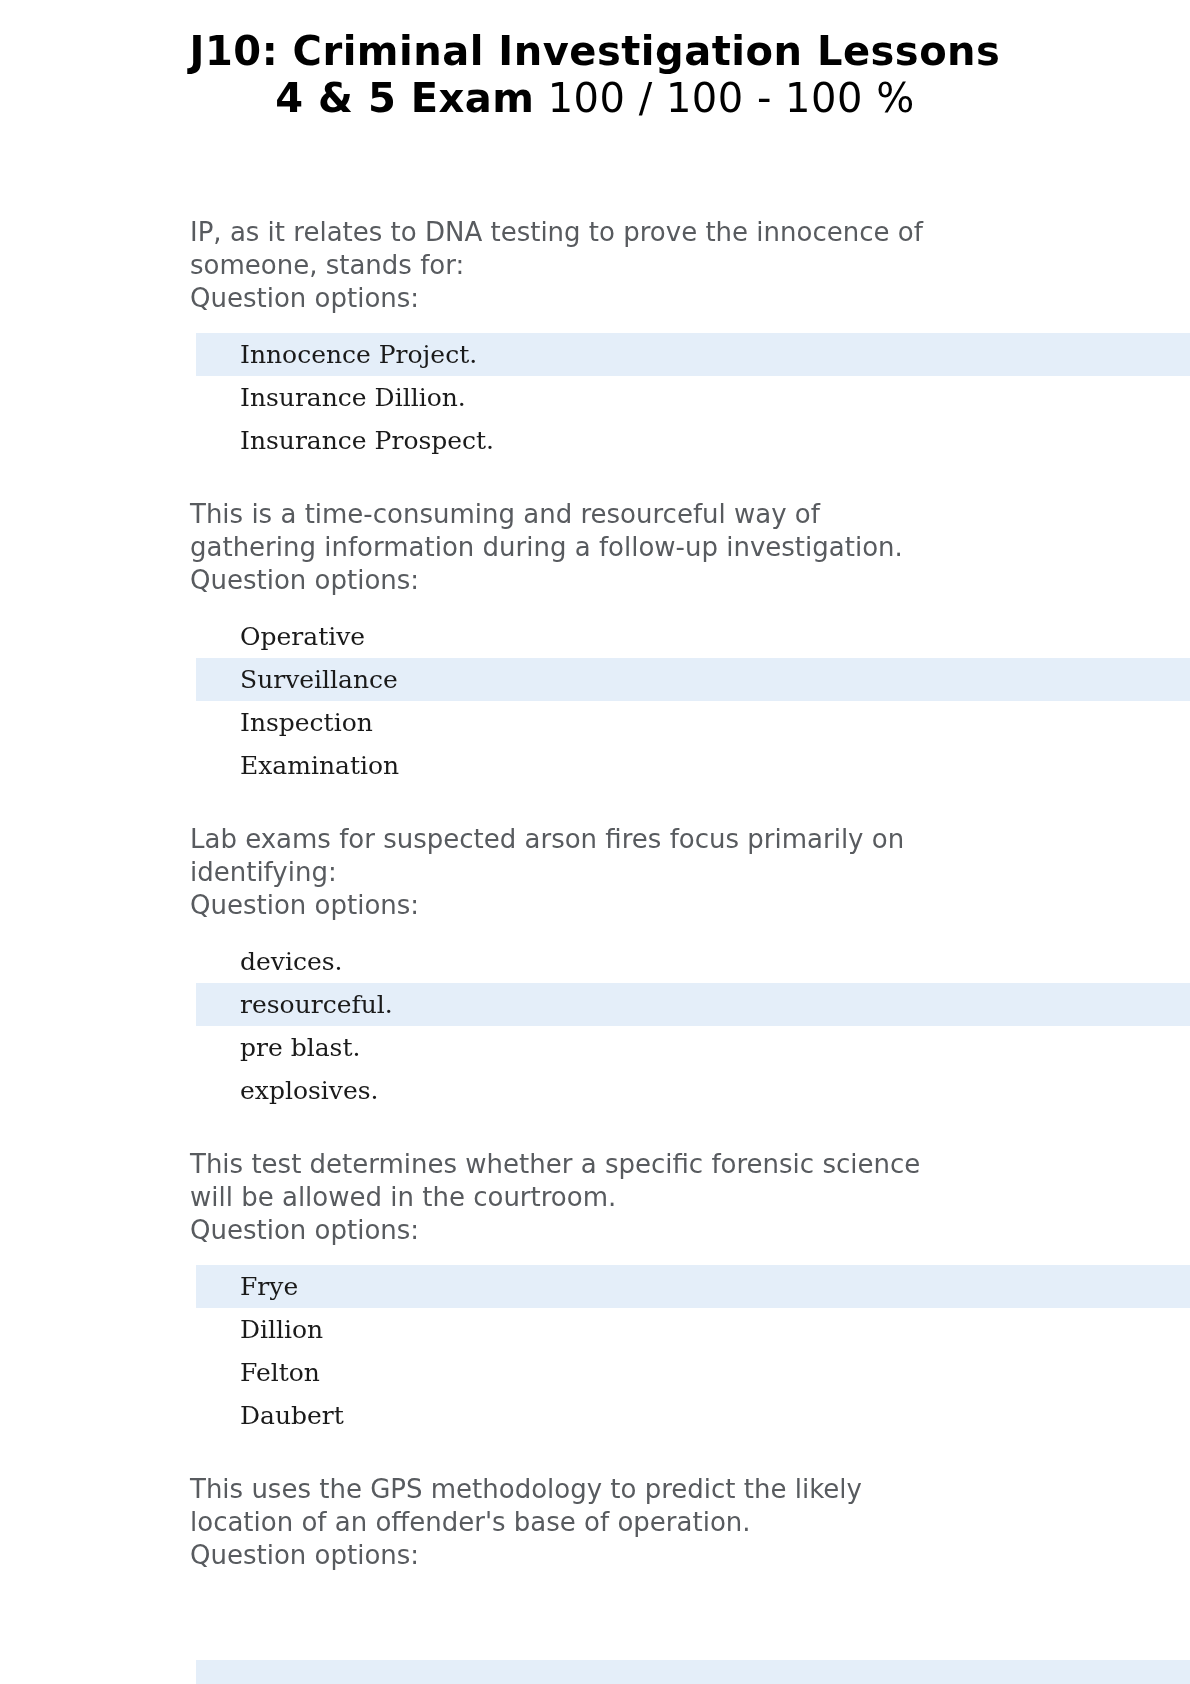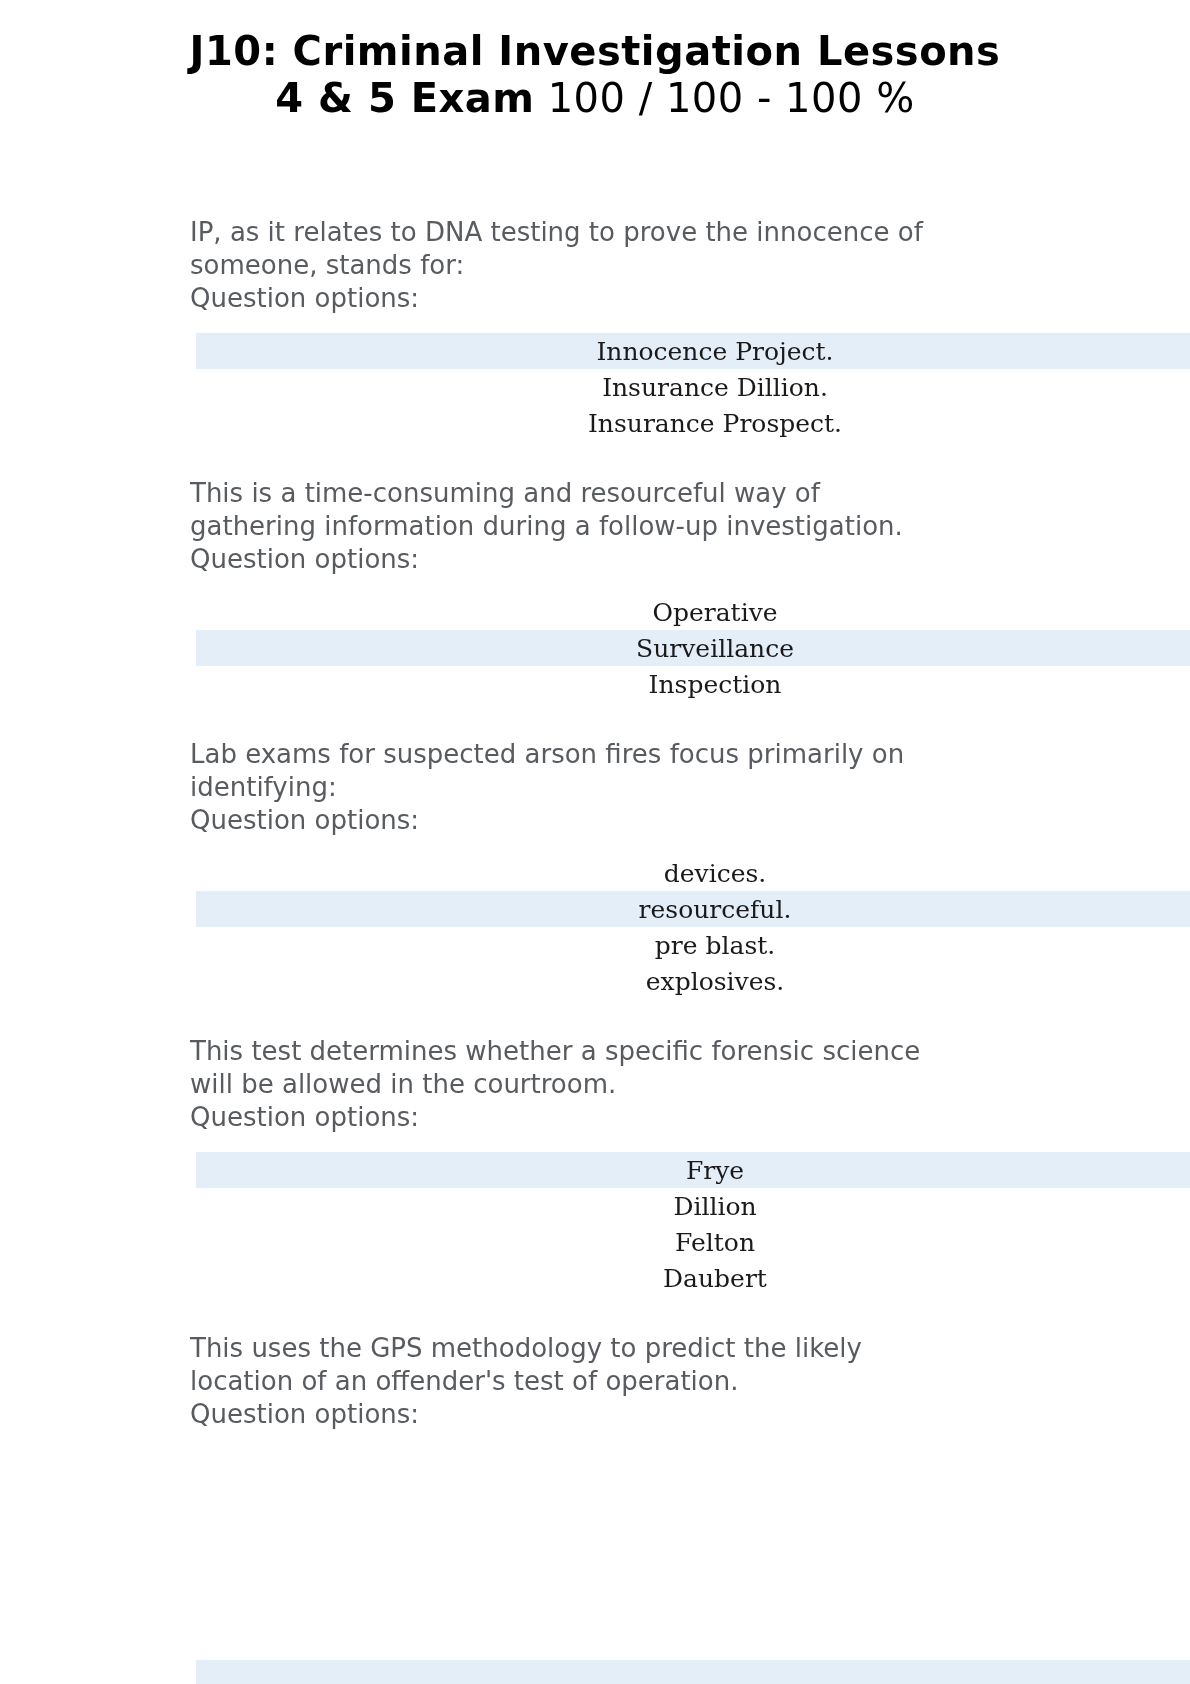--- a/index.html
+++ b/index.html
@@ -25,29 +25,28 @@
     margin: 36px 60px 0 190px;
     font-size: 26px;
     line-height: 33px;
     color: var(--qtext-color, #585b5f);
   }
   .question-text.first { margin-top: 94px; }
   .q-line { white-space: pre; }
   .options { margin-top: 18px; }
   .opt {
     margin-left: 196px;
-    height: 36px;
+    height: 43px;
     display: flex;
     align-items: center;
     padding-left: 44px;
     box-sizing: border-box;
     font-family: "DejaVu Serif", "Liberation Serif", serif;
     font-size: 25px;
     color: var(--opt-color, #1a1a1a);
-    justify-content: center;
   }
   .opt.highlight { background: var(--highlight-color, #e4eef9); }
   .partial-bar {
     position: absolute;
     left: 196px;
     right: 0;
     bottom: 0;
     height: 24px;
     background: var(--highlight-color, #e4eef9);
   }
@@ -85,20 +84,23 @@
 <div class="options">
   <div class="opt">
       <span>Operative</span>
     </div>
   <div class="opt highlight">
       <span>Surveillance</span>
     </div>
   <div class="opt">
       <span>Inspection</span>
     </div>
+  <div class="opt">
+      <span>Examination</span>
+    </div>
 </div>
 
 <div class="question-text">
   <div class="q-line">Lab exams for suspected arson fires focus primarily on</div>
   <div class="q-line">identifying:</div>
   <div class="q-line">Question options:</div>
 </div>
 <div class="options">
   <div class="opt">
       <span>devices.</span>
@@ -129,17 +131,17 @@
   <div class="opt">
       <span>Felton</span>
     </div>
   <div class="opt">
       <span>Daubert</span>
     </div>
 </div>
 
 <div class="question-text">
   <div class="q-line">This uses the GPS methodology to predict the likely</div>
-  <div class="q-line">location of an offender's test of operation.</div>
+  <div class="q-line">location of an offender's base of operation.</div>
   <div class="q-line">Question options:</div>
 </div>
 
 <div class="partial-bar"></div>
 
 </body></html>

